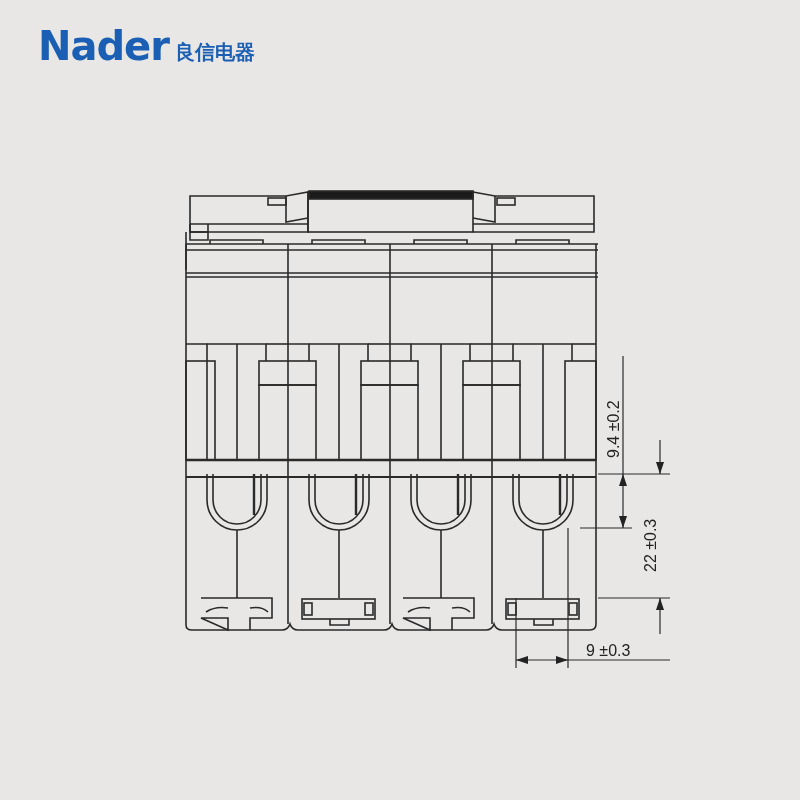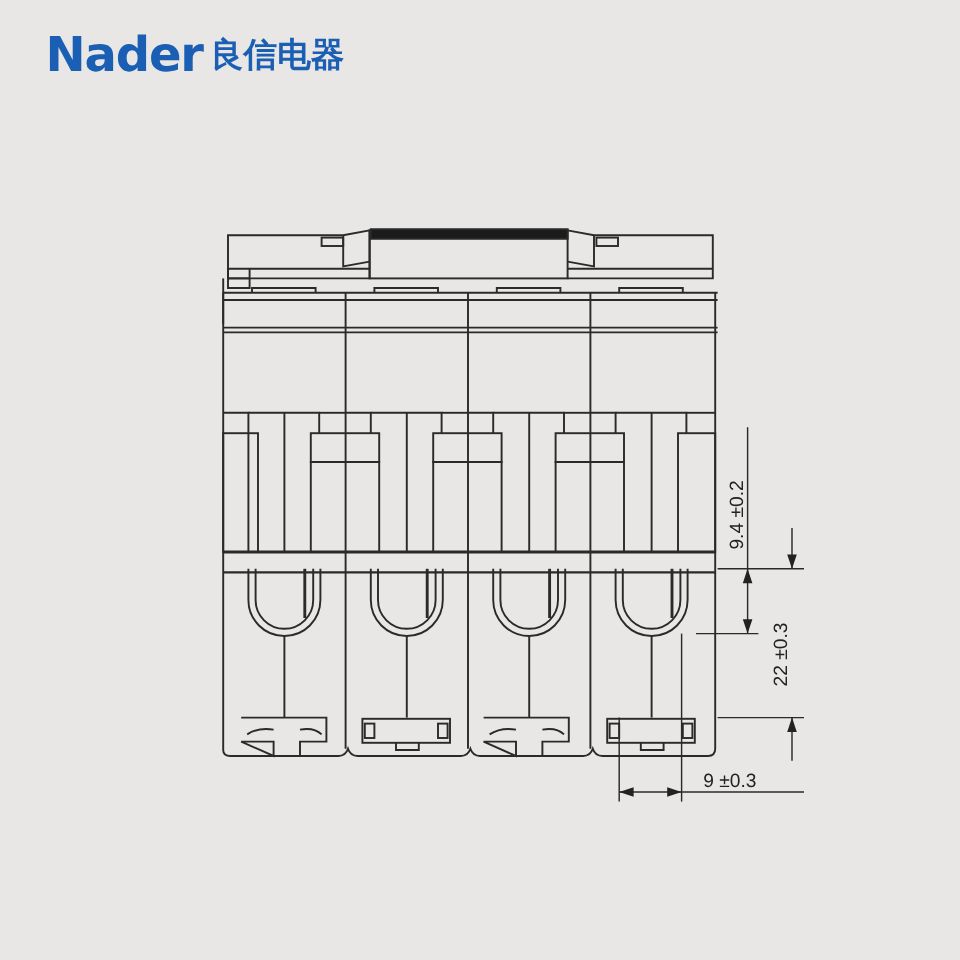--- a/index.html
+++ b/index.html
@@ -5,37 +5,38 @@
   html, body { margin: 0; padding: 0; }
   body {
     width: 800px; height: 800px;
     background: #e8e7e5;
     position: relative;
     overflow: hidden;
     font-family: "Liberation Sans", sans-serif;
   }
   .brand {
     position: absolute; left: 38px; top: 26px;
-    display: flex; align-items: center;
+    display: flex; align-items: flex-start;
   }
   .brand-name {
     font-family: "DejaVu Sans", sans-serif;
     font-weight: bold;
     font-size: 40px;
     color: #1a5fb4;
     letter-spacing: -1px;
     line-height: 1;
   }
   .brand-cn {
-    font-family: Liberation Sans, sans-serif;
+    font-family: Liberation Serif, serif;
     font-weight: bold;
-    font-size: 28px;
+    font-size: 20px;
     color: #1a5fb4;
     margin-left: 6px;
     line-height: 1;
+    margin-top: 16px;
   }
   svg.drawing { position: absolute; left: 0; top: 0; }
   .dim-label {
     font-family: "Liberation Sans", sans-serif;
     font-size: 16px;
     fill: #222;
   }
 </style>
 </head>
 <body>

